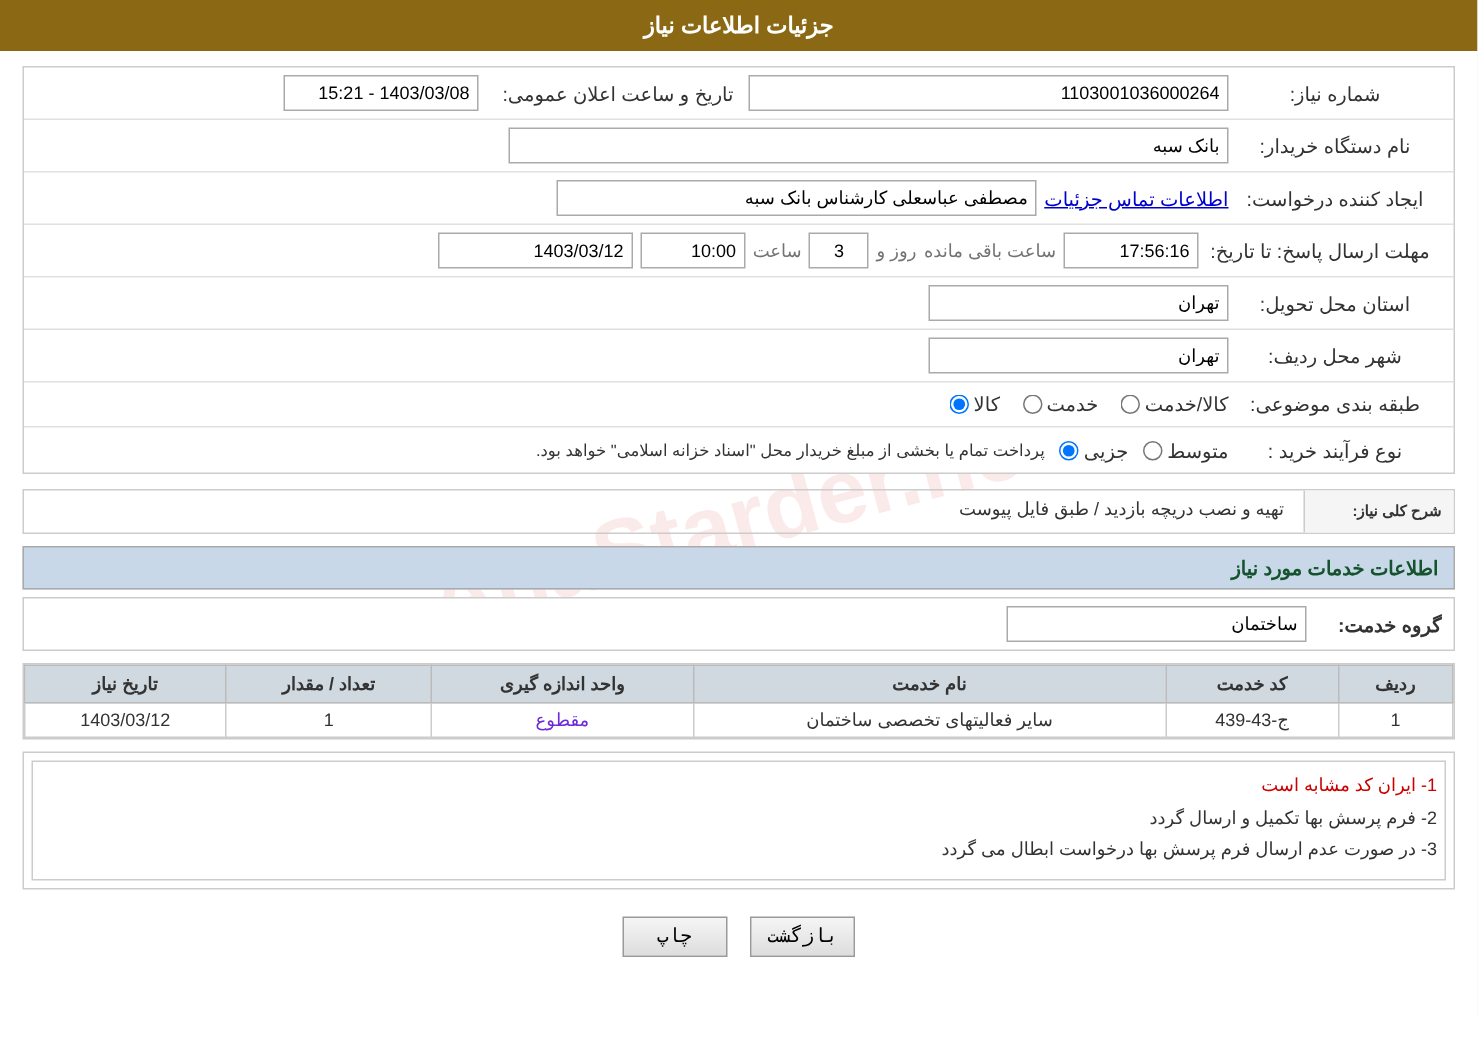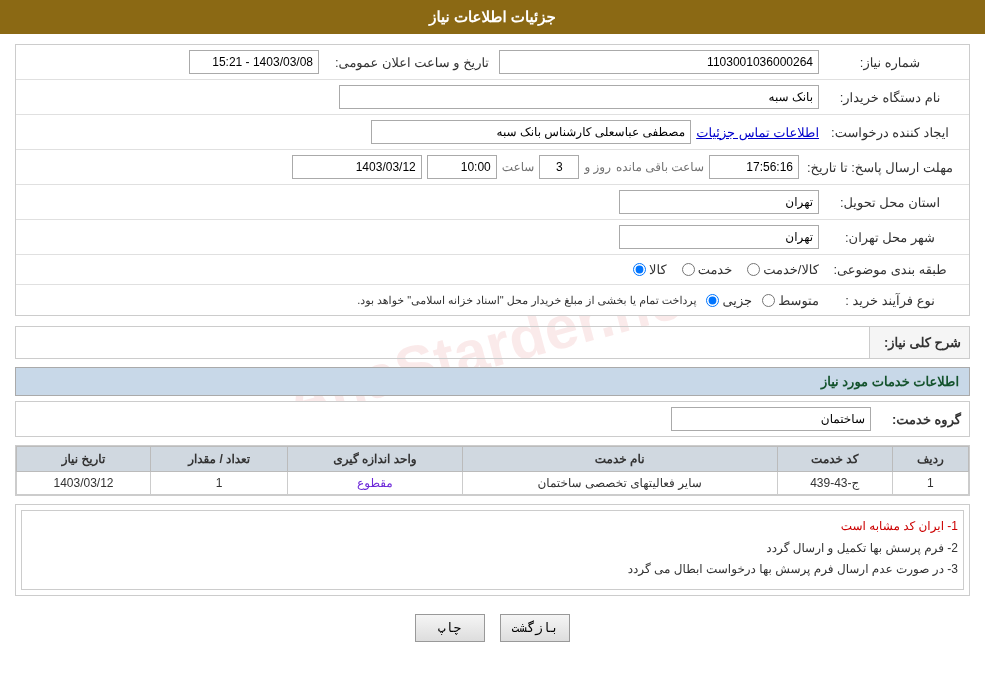--- a/index.html
+++ b/index.html
@@ -261,21 +261,21 @@
       </div>
 
       <div class="info-row">
         <div class="label-cell">استان محل تحویل:</div>
         <div class="value-cell">
           <input type="text" class="input-field" style="width: 200px;" value="تهران" readonly="">
         </div>
       </div>
 
       <div class="info-row">
-        <div class="label-cell">شهر محل تهران:</div>
+        <div class="label-cell">شهر محل ردیف:</div>
         <div class="value-cell">
           <input type="text" class="input-field" style="width: 200px;" value="تهران" readonly="">
         </div>
       </div>
 
       <div class="info-row">
         <div class="label-cell">طبقه بندی موضوعی:</div>
         <div class="value-cell">
           <div class="radio-group">
             <div class="radio-item">
@@ -309,21 +309,22 @@
               </div>
             </div>
             <span style="font-size:11px; color:#333;">پرداخت تمام یا بخشی از مبلغ خریدار محل "اسناد خزانه اسلامی" خواهد بود.</span>
           </div>
         </div>
       </div>
 
     </div>
 
     <div style="display:flex; align-items:flex-start; gap:8px; margin-bottom:8px; border:1px solid #ccc;">
-      <div style="min-width:100px; background:#f5f5f5; padding:8px; text-align:right; font-weight:bold; border-left:1px solid #ccc; font-size:13px;">شرح کلی نیاز:</div>
+      <div style="min-width:100px; background:#f5f5f5; padding:8px; text-align:right; font-weight:bold; border-left:1px solid #ccc; font-size:10px;">شرح کلی نیاز:</div>
+      <div style="flex:1; padding:5px; text-align:right; direction:rtl; font-size:12px;">تهیه و نصب دریچه بازدید / طبق فایل پیوست</div>
     </div>
 
     <div class="section-title">اطلاعات خدمات مورد نیاز</div>
 
     <div class="group-row">
       <span style="font-weight:bold; min-width:80px;">گروه خدمت:</span>
       <input type="text" class="input-field" style="width: 200px;" value="ساختمان" readonly="">
     </div>
 
     <div class="table-container">

